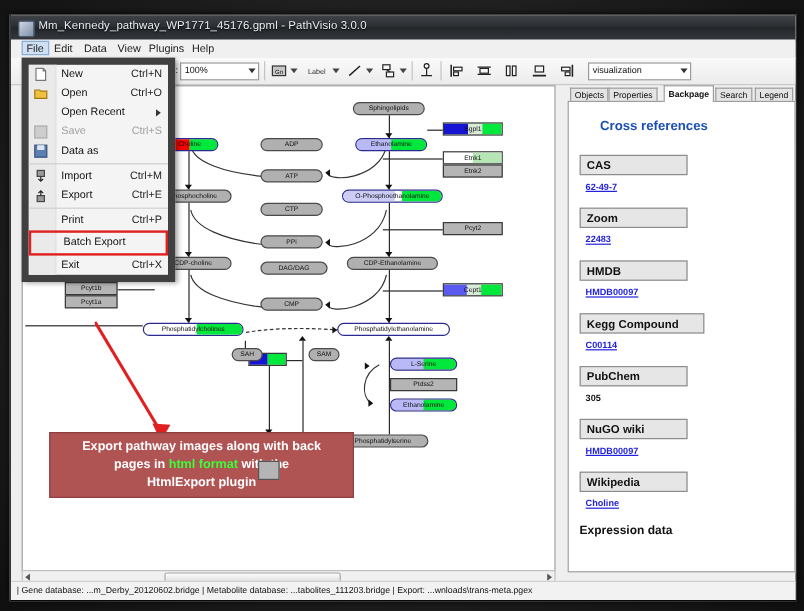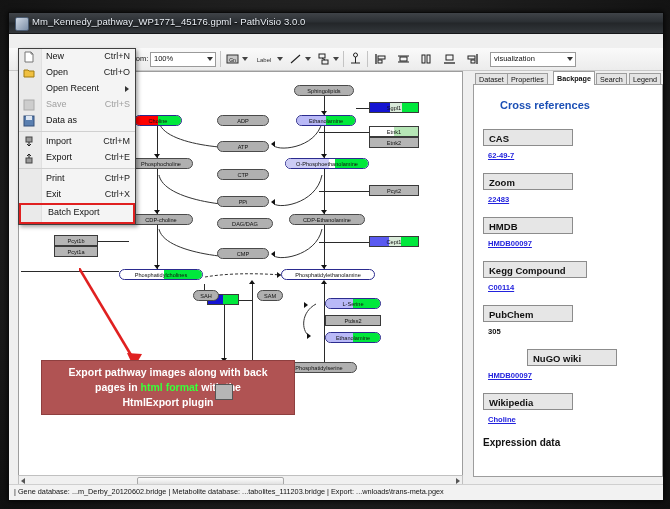--- a/index.html
+++ b/index.html
@@ -37,21 +37,21 @@
   .combo{position:absolute;background:#fff;border:1px solid #9a9a9a;height:13px;}
   .combo .cval{position:absolute;left:3px;top:1px;font-size:7.5px;color:#111;}
   .combo .carr{position:absolute;right:2px;top:4px;width:0;height:0;
     border-left:3px solid transparent;border-right:3px solid transparent;border-top:4px solid #333;}
   .tbtn{position:absolute;top:4px;width:15px;height:14px;}
   .tarr{position:absolute;top:9px;width:0;height:0;
     border-left:3px solid transparent;border-right:3px solid transparent;border-top:4px solid #444;}
 
   
   #file-menu{position:absolute;left:9px;top:35px;width:116px;
-    background:#f4f4f4;border:1px solid #404040;box-shadow:2px 2px 4px rgba(0,0,0,.35);z-index:60;}
+    background:#f4f4f4;border:6px solid #404040;box-shadow:2px 2px 4px rgba(0,0,0,.35);z-index:60;}
   #file-menu .gutter{position:absolute;left:0;top:0;width:22px;height:100%;background:#eaeaea;
     border-right:1px solid #e0e0e0;}
   .fm-row{position:relative;height:16px;font-size:9px;color:#111;}
   .fm-row .fm-lbl{position:absolute;left:27px;top:2px;}
   .fm-row .fm-acc{position:absolute;right:5px;top:2px;color:#222;}
   .fm-row.disabled .fm-lbl,.fm-row.disabled .fm-acc{color:#a0a0a0;}
   .fm-row .fm-sub{position:absolute;right:6px;top:5px;width:0;height:0;
     border-top:3px solid transparent;border-bottom:3px solid transparent;border-left:4px solid #333;}
   .fm-ico{position:absolute;left:4px;top:2px;width:12px;height:12px;}
   .fm-div{height:1px;background:#d0d0d0;margin:2px 0;position:relative;}
@@ -133,20 +133,28 @@
 <body>
 
 <div id="desktop">
  <div id="app-window">
 
   <div id="title-bar">
     <div class="tb-icon"></div>
     <div class="tb-text">Mm_Kennedy_pathway_WP1771_45176.gpml - PathVisio 3.0.0</div>
   </div>
 
+  <div id="menu-bar">
+    <div class="menu-item active" style="left:9px;">File</div>
+    <div class="menu-item" style="left:32px;">Edit</div>
+    <div class="menu-item" style="left:57px;">Data</div>
+    <div class="menu-item" style="left:85px;">View</div>
+    <div class="menu-item" style="left:111px;">Plugins</div>
+    <div class="menu-item" style="left:147px;">Help</div>
+  </div>
 
   <div id="toolbar">
     <div class="zoom-label" style="left:118px;">Zoom:</div>
     <div class="combo" style="left:141px;top:4px;width:64px;">
       <span class="cval">100%</span>
       <span class="carr"></span>
     </div>
     <div class="tb-sep" style="left:211px;"></div>
     <div class="tbtn" style="left:216px;">
       <svg width="15" height="14" viewBox="0 0 15 14">
@@ -446,21 +454,21 @@
   </div>
 
   <div class="sbar" style="left:9px;top:462px;width:443px;height:12px;">
     <div class="sthumb" style="left:118px;top:1px;width:145px;height:8px;"></div>
     <div style="position:absolute;left:2px;top:2px;width:0;height:0;border-top:3px solid transparent;border-bottom:3px solid transparent;border-right:4px solid #555;"></div>
     <div style="position:absolute;right:2px;top:2px;width:0;height:0;border-top:3px solid transparent;border-bottom:3px solid transparent;border-left:4px solid #555;"></div>
   </div>
 
   <div id="side-panel">
     <div id="tabstrip">
-      <div class="ptab" style="left:2px;">Dataset</div>
+      <div class="ptab" style="left:2px;">Objects</div>
       <div class="ptab" style="left:34px;">Properties</div>
       <div class="ptab sel" style="left:80px;">Backpage</div>
       <div class="ptab" style="left:123px;">Search</div>
       <div class="ptab" style="left:156px;">Legend</div>
     </div>
 
     <div id="panel-body">
       <div id="xref-title">Cross references</div>
 
       <div class="xref-hdr" style="top:44px;">CAS</div>
@@ -471,21 +479,21 @@
 
       <div class="xref-hdr" style="top:132px;">HMDB</div>
       <div class="xref-val" style="top:154px;">HMDB00097</div>
 
       <div class="xref-hdr" style="top:176px;width:104px;">Kegg Compound</div>
       <div class="xref-val" style="top:198px;">C00114</div>
 
       <div class="xref-hdr" style="top:220px;">PubChem</div>
       <div class="xref-val plain" style="top:242px;">305</div>
 
-      <div class="xref-hdr" style="top:264px;margin-left:44px;">NuGO wiki</div>
+      <div class="xref-hdr" style="top:264px;">NuGO wiki</div>
       <div class="xref-val" style="top:286px;">HMDB00097</div>
 
       <div class="xref-hdr" style="top:308px;">Wikipedia</div>
       <div class="xref-val" style="top:330px;">Choline</div>
 
       <div id="expr-data" style="top:352px;">Expression data</div>
     </div>
   </div>
 
   <div id="file-menu">
@@ -556,28 +564,28 @@
       <span class="fm-acc">Ctrl+E</span>
     </div>
 
     <div class="fm-div"></div>
 
     <div class="fm-row">
       <span class="fm-lbl">Print</span>
       <span class="fm-acc">Ctrl+P</span>
     </div>
 
+    <div class="fm-row boxed">
+      <span class="fm-lbl">Batch Export</span>
+    </div>
+
     <div class="fm-row">
       <span class="fm-lbl">Exit</span>
       <span class="fm-acc">Ctrl+X</span>
     </div>
-
-    <div class="fm-row boxed">
-      <span class="fm-lbl">Batch Export</span>
-    </div>
   </div>
 
   <div id="status-bar">
     <div id="status-text">| Gene database: ...m_Derby_20120602.bridge | Metabolite database: ...tabolites_111203.bridge | Export: ...wnloads\trans-meta.pgex</div>
   </div>
 
  </div>
 </div>
 
 </body></html>

